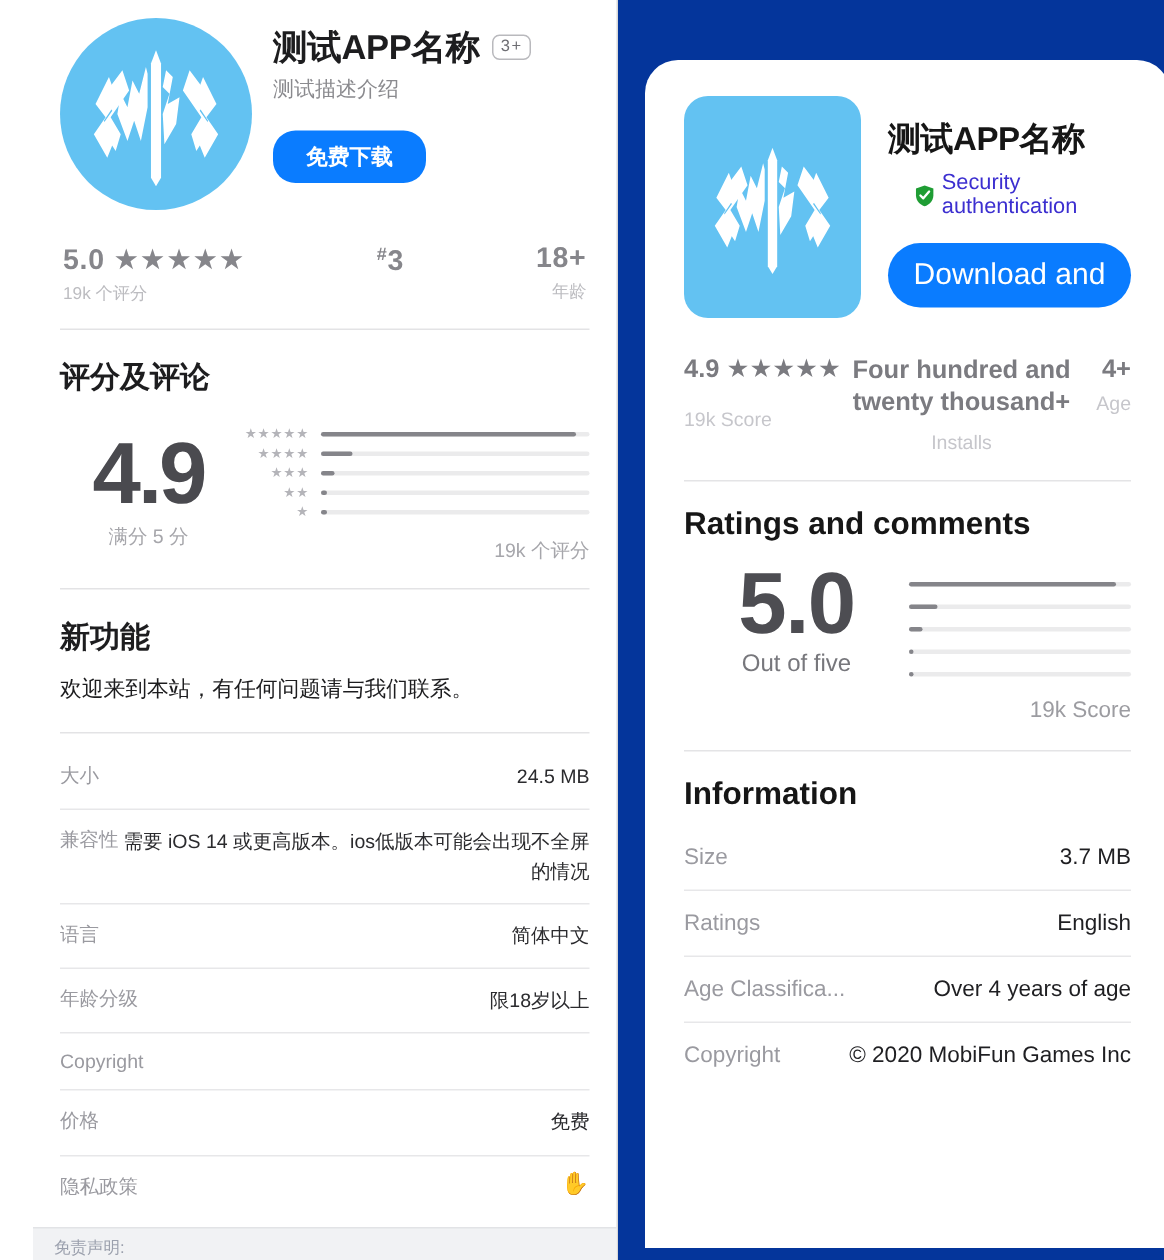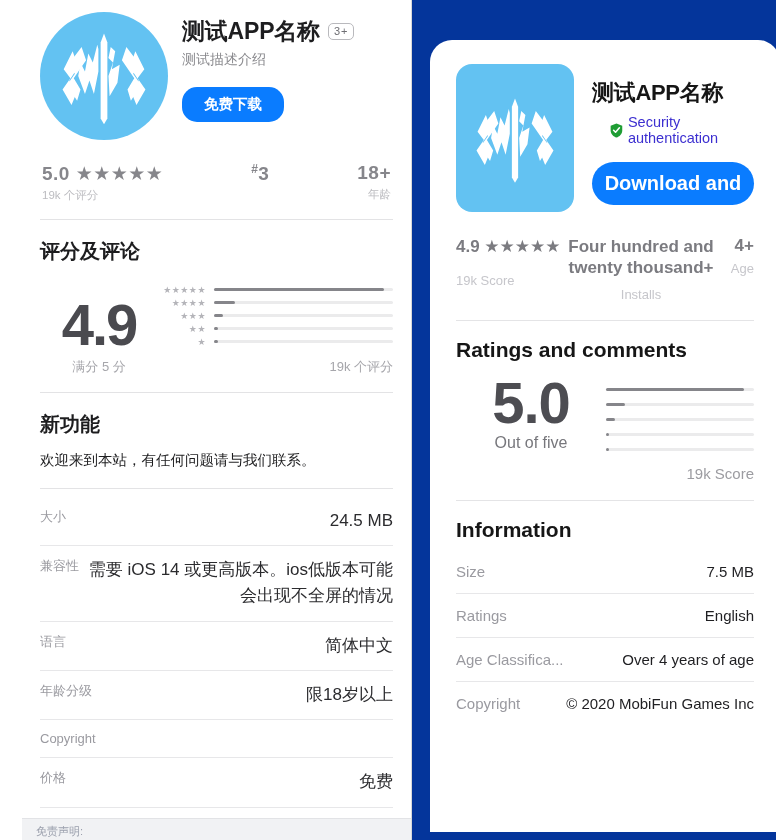--- a/index.html
+++ b/index.html
@@ -63,41 +63,41 @@
   .stat-right { text-align: right; }
   .stat-val { font-size: 19px; font-weight: 700; color: #86868b; letter-spacing: 0.5px; white-space: nowrap;}
   .stat-lab { font-size: 11.5px; color: #bcbcc0; margin-top: 3px; }
   .rank-hash { font-size: 12px; vertical-align: super; font-weight: 700; }
   .rank-num { font-size: 19px; font-weight: 700; }
 
   .hrule { height: 1px; background: #e3e3e5; margin: 16px 0 0 0; }
 
   .sec-title { font-size: 20px; font-weight: 700; color: #1d1d1f; margin-top: 18px; }
 
-  .ratings-block { display: flex; margin-top: 10px; align-items: flex-end; }
+  .ratings-block { display: flex; margin-top: 10px; align-items: center; }
   .big-score { width: 118px; text-align: center; padding-top: 2px; }
   .big-num { font-size: 58px; font-weight: 700; color: #4a4a4f; line-height: 1; letter-spacing: -2px; }
   .big-cap { font-size: 13px; color: #a6a6ab; margin-top: 4px; }
   .bars-wrap { flex: 1; padding-top: 8px; }
   .bar-row { display: flex; align-items: center; height: 13px; }
   .bar-stars { width: 56px; text-align: right; font-size: 9px; color: #b4b4b9; letter-spacing: 0.5px; padding-right: 8px; white-space: nowrap;}
   .bar-track { flex: 1; height: 3px; background: #ebebec; border-radius: 2px; position: relative; }
   .bar-fill { position: absolute; left: 0; top: 0; height: 3px; background: #85858a; border-radius: 2px; }
   .bars-caption { text-align: right; font-size: 13px; color: #a6a6ab; margin-top: 10px; }
 
   .news-text { font-size: 14.5px; color: #1d1d1f; margin-top: 12px; line-height: 1.5; }
 
   .info-list { margin-top: 8px; }
   .info-row {
     display: flex; justify-content: space-between; align-items: flex-start;
     padding: 11px 0; border-bottom: 1px solid #e7e7e9; 
   }
   .info-row:last-child { border-bottom: none; }
   .info-key { font-size: 13px; color: #9a9aa0; flex: 0 0 auto; white-space: nowrap; }
-  .info-val { font-size: 17px; color: #2b2b2e; text-align: right; line-height: 1.55; }
+  .info-val { font-size: 13px; color: #2b2b2e; text-align: right; line-height: 1.55; }
   .hand-icon { font-size: 15px; line-height: 1; }
 
   .lp-footer {
     position: absolute; left: 0; bottom: 0; width: 390px; height: 22px;
     background: #f1f2f4; border-top: 1px solid #e2e3e6;
     font-size: 11px; color: #9ba0ad; padding: 5px 0 0 14px;
     overflow: hidden;
   }
 
   
@@ -114,21 +114,21 @@
   .card-inner { padding: 0 26px; }
 
   .rp-header { display: flex; padding-top: 24px; }
   .rp-headtext { flex: 1; padding-left: 18px; padding-top: 14px; }
   .rp-title { font-size: 22px; font-weight: 700; color: #161616; letter-spacing: -0.3px; white-space: nowrap;}
   .secauth { display: flex; align-items: center; gap: 5px; margin-top: 6px; padding-left: 18px;}
   .secauth-text { font-size: 14.5px; color: #3c2fd0; }
   .btn-download2 {
     display: block; width: 100%; margin-top: 16px;
     background: #0a7cff; color: #fff;
-    font-size: 20px; font-weight: 700;
+    font-size: 20px; font-weight: 400;
     border: none; border-radius: 22px;
     padding: 10px 0; cursor: pointer;
     font-family: "Liberation Sans", sans-serif;
   }
 
   .rp-stats { display: flex; align-items: flex-start; margin-top: 24px; }
   .rp-stat { }
   .rp-s1 { width: 108px; }
   .rp-s2 { flex: 1; text-align: center; padding: 0 4px; }
   .rp-s3 { width: 36px; text-align: right; }
@@ -375,21 +375,21 @@
           </div>
         </div>
 
         <div class="rp-hrule"></div>
 
         <div class="rp-sec-title">Information</div>
 
         <div style="margin-top:8px;">
           <div class="rp-info-row">
             <span class="rp-key">Size</span>
-            <span class="rp-val-t">7.5 MB</span>
+            <span class="rp-val-t">3.7 MB</span>
           </div>
           <div class="rp-info-row">
             <span class="rp-key">Ratings</span>
             <span class="rp-val-t">English</span>
           </div>
           <div class="rp-info-row">
             <span class="rp-key">Age Classifica...</span>
             <span class="rp-val-t">Over 4 years of age</span>
           </div>
           <div class="rp-info-row">

